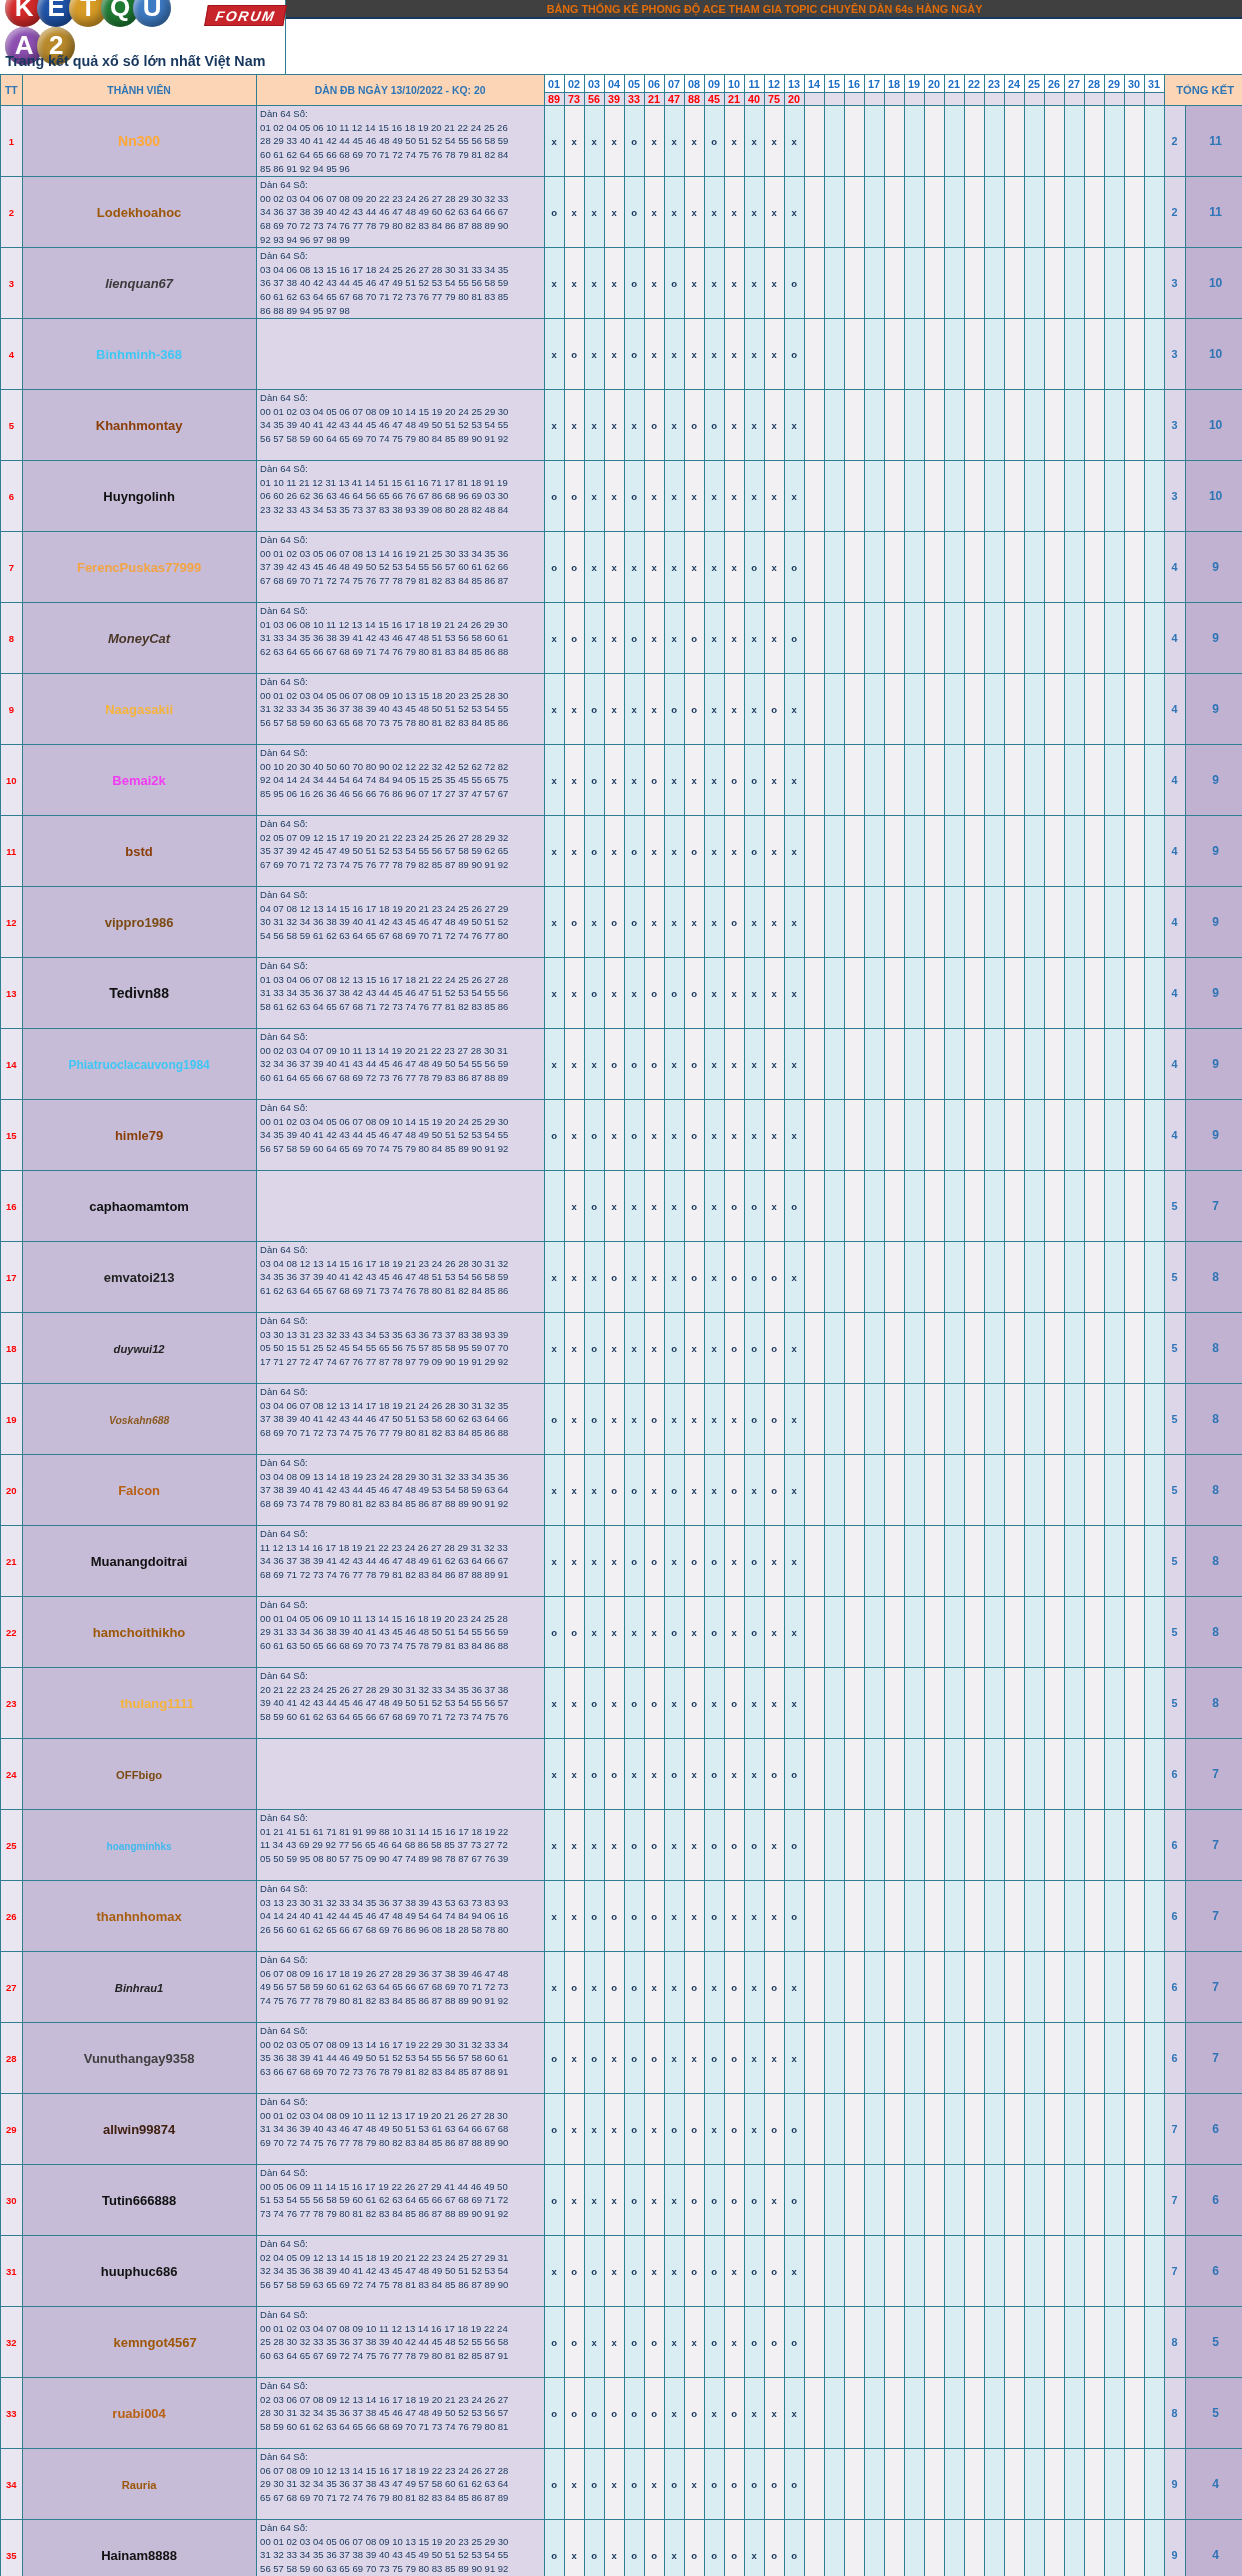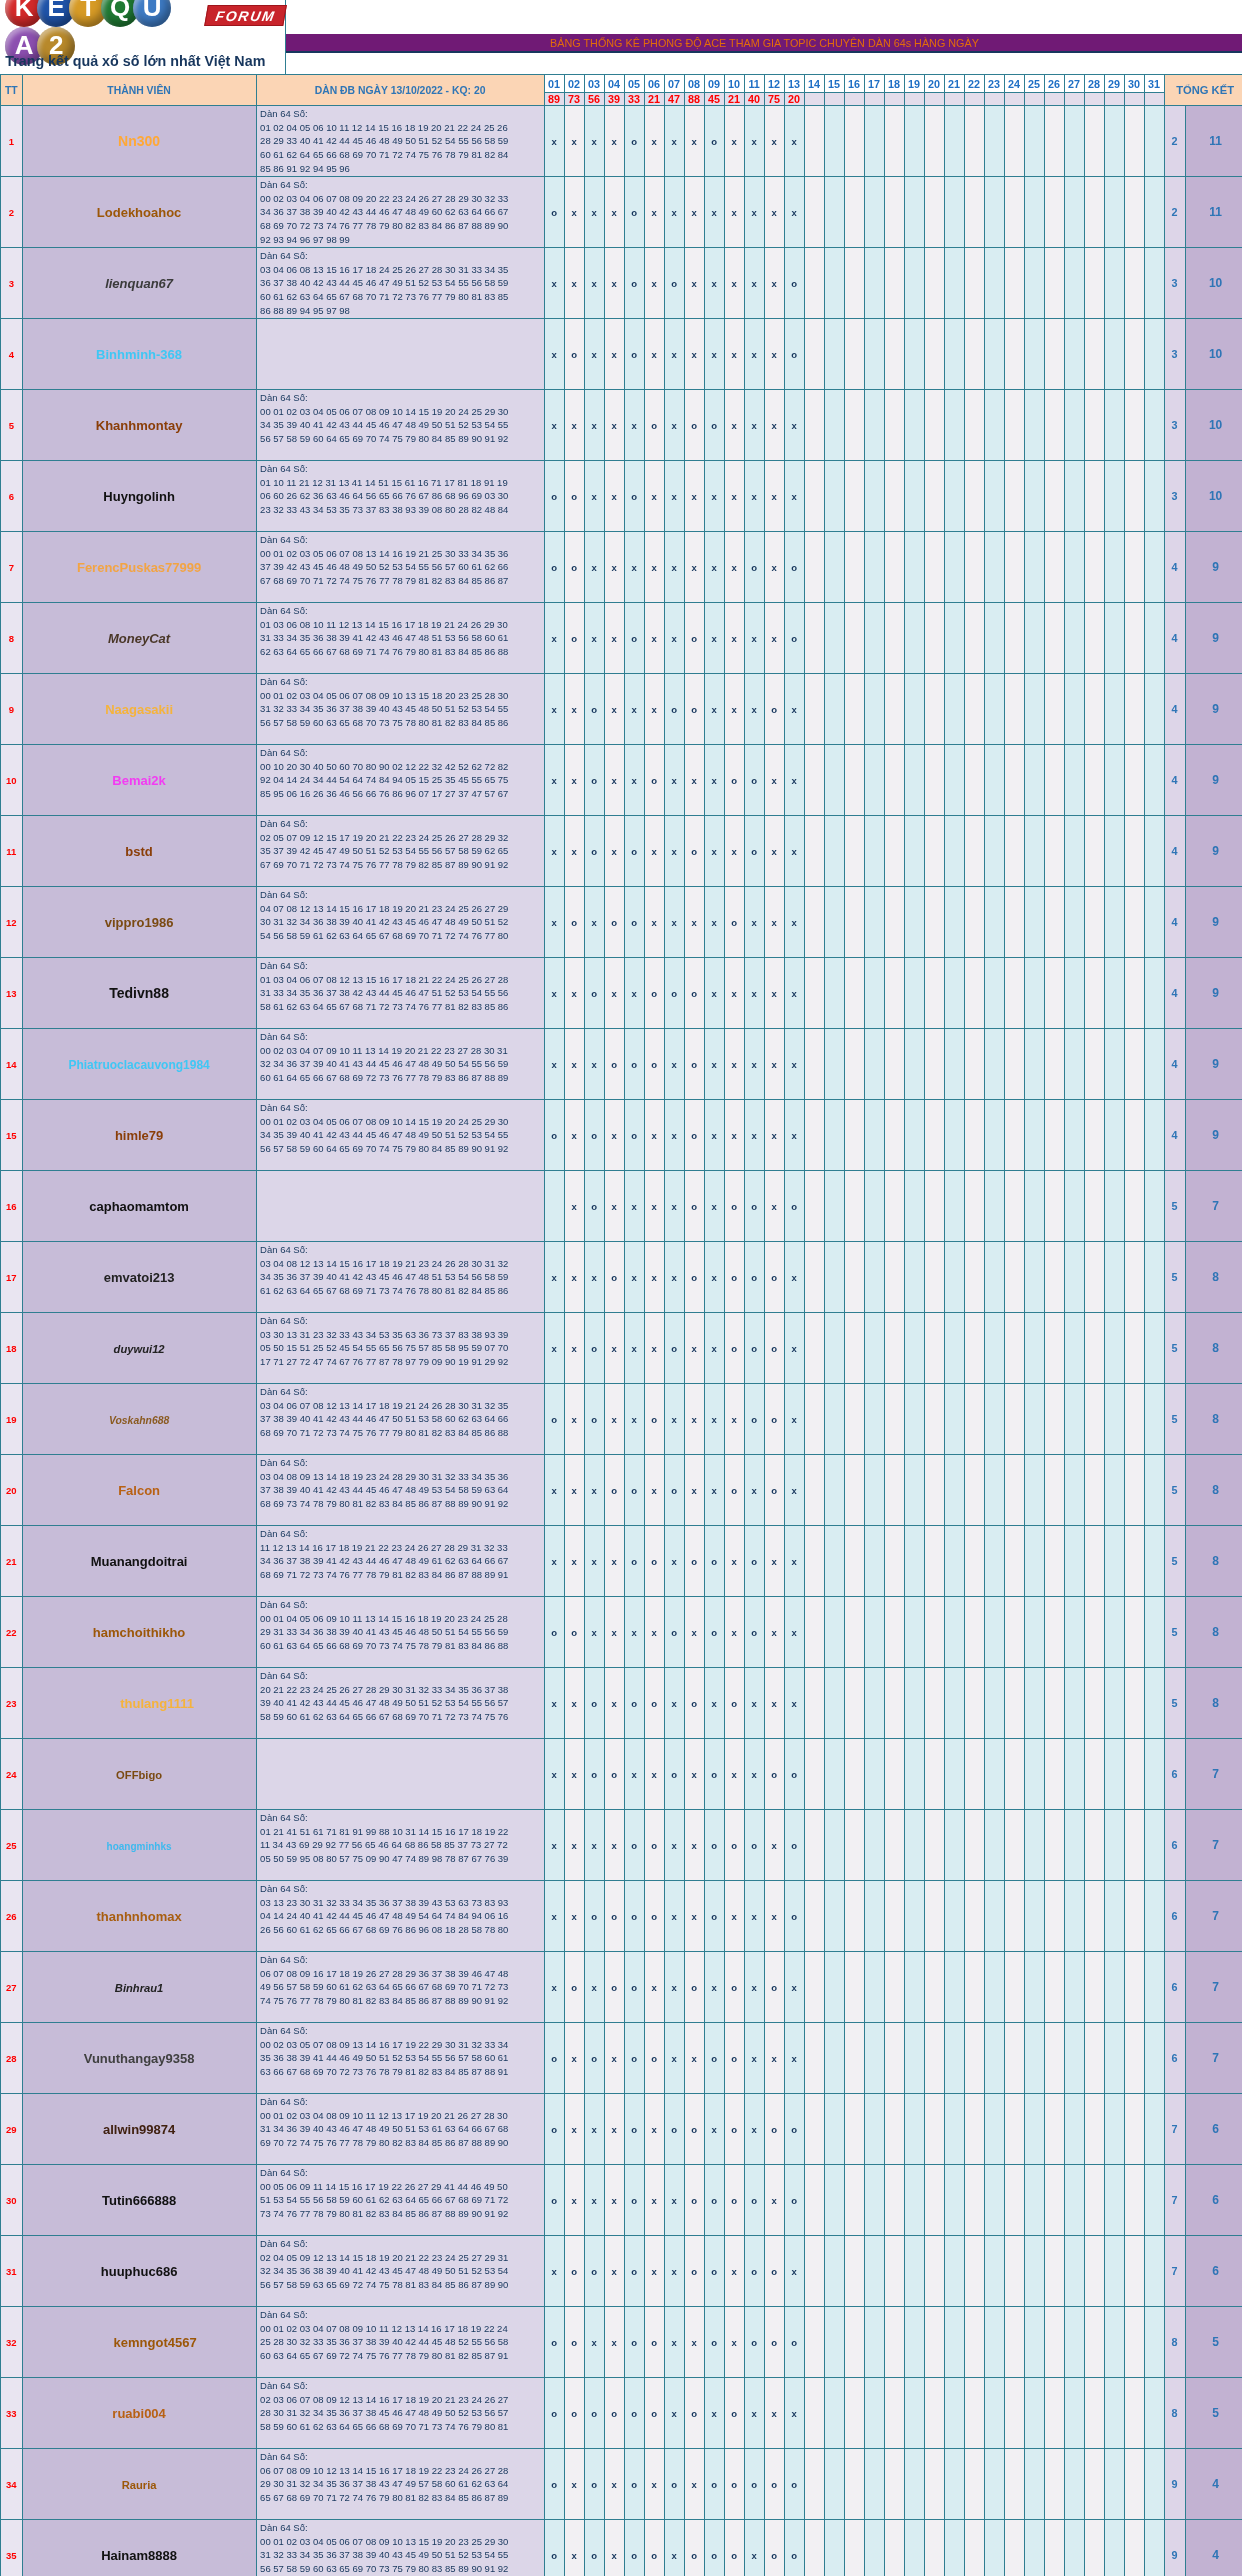--- a/index.html
+++ b/index.html
@@ -13,22 +13,22 @@
   .ball { display:inline-flex; align-items:center; justify-content:center; width:38px; height:38px;
           border-radius:50%; color:#fff; font-weight:bold; font-size:26px; margin-right:-6px;
           box-shadow:inset -3.5px -5.2px 8.7px rgba(0,0,0,.35), inset 2.6px 3.5px 5.2px rgba(255,255,255,.45);
           font-family:"Liberation Sans", sans-serif; }
   .forum-badge { display:inline-block; margin:-22.5px 0 0 12px; background:#C8242B; color:#fff;
           font-weight:bold; font-style:italic; font-size:14px; padding:1.7px 8.7px; transform:skewX(-10deg);
           letter-spacing:1.7px; border:0.9px solid #9e151b; }
   .tagline { color:#17365D; font-weight:bold; font-size:14.3px; margin-top:1.7px; white-space:nowrap; }
 
   .head-right { width:957px; display:flex; flex-direction:column; }
-  .title-bar { height:19px; background:#701a75; border-bottom:2.6px solid #17375E; color:#E36C0A;
-          font-weight:normal; font-size:10.8px; display:flex; align-items:center; justify-content:center;margin-top:34px; }
+  .title-bar { height:19px; background:#404040; border-bottom:2.6px solid #17375E; color:#E36C0A;
+          font-weight:bold; font-size:10.8px; display:flex; align-items:center; justify-content:center; }
   .month-bar { flex:1; background:#E3DDEB; color:#1F3864; font-weight:bold; font-size:14.7px;
           display:flex; align-items:center; justify-content:center; letter-spacing:0.4px; }
 
   
   table { border-collapse:collapse; table-layout:fixed; width:1243px; }
   th, td { border:0.9px solid #2F7E91; overflow:hidden; }
   thead th { background:#FBD5B5; color:#2E75B6; font-size:10.4px; font-weight:bold; }
   thead tr.days-row th.day { background:#FFFFFF; color:#1F6FC5; font-size:10.8px; height:18px; }
   thead tr.kq-row th.kq { background:#E3DDEB; color:#FF0000; font-size:10.8px; height:13px; }
   thead th.tot-head { font-size:11.2px; }
@@ -1070,21 +1070,21 @@
           <td class="tot1">5</td>
           <td class="tot2">8</td>
         </tr>
         <tr>
           <td class="tt">22</td>
           <td class="member"><span style="color: rgb(156, 87, 8); font-size: 13px;">hamchoithikho</span></td>
           <td class="nums">
             <div>Dàn 64 Số:</div>
             <div>00 01 04 05 06 09 10 11 13 14 15 16 18 19 20 23 24 25 28</div>
             <div>29 31 33 34 36 38 39 40 41 43 45 46 48 50 51 54 55 56 59</div>
-            <div>60 61 63 64 65 66 68 69 70 73 74 75 78 79 81 83 84 86 88</div>
+            <div>60 61 63 50 65 66 68 69 70 73 74 75 78 79 81 83 84 86 88</div>
           </td>
           <td class="daycell c-a">o</td>
           <td class="daycell c-b">o</td>
           <td class="daycell c-a">x</td>
           <td class="daycell c-b">x</td>
           <td class="daycell c-a">x</td>
           <td class="daycell c-b">x</td>
           <td class="daycell c-a">o</td>
           <td class="daycell c-b">x</td>
           <td class="daycell c-a">o</td>

